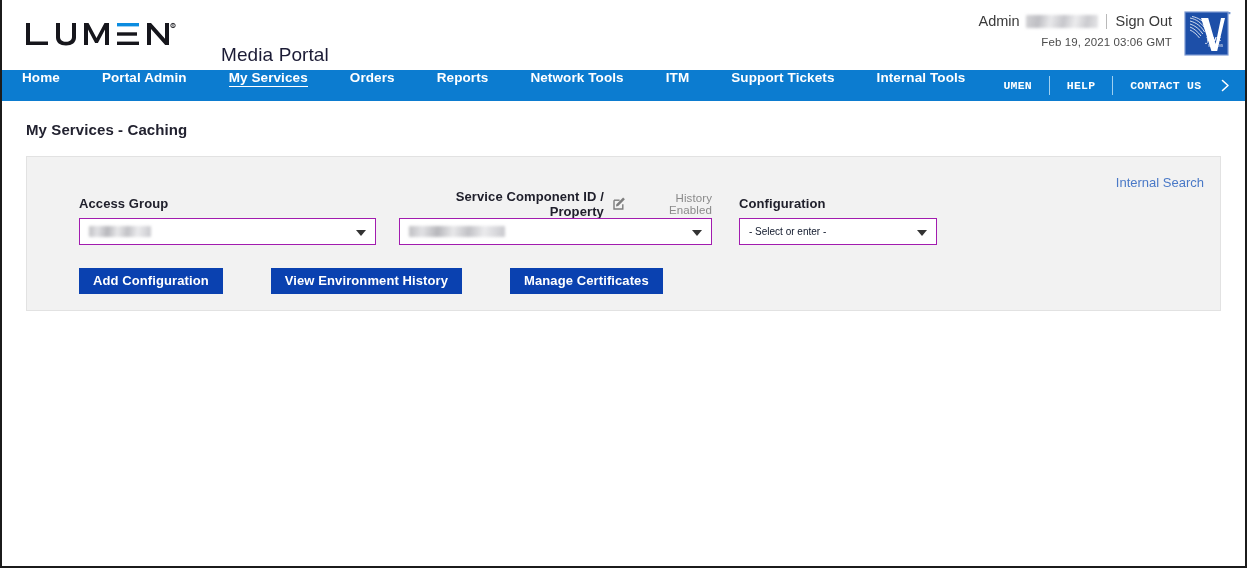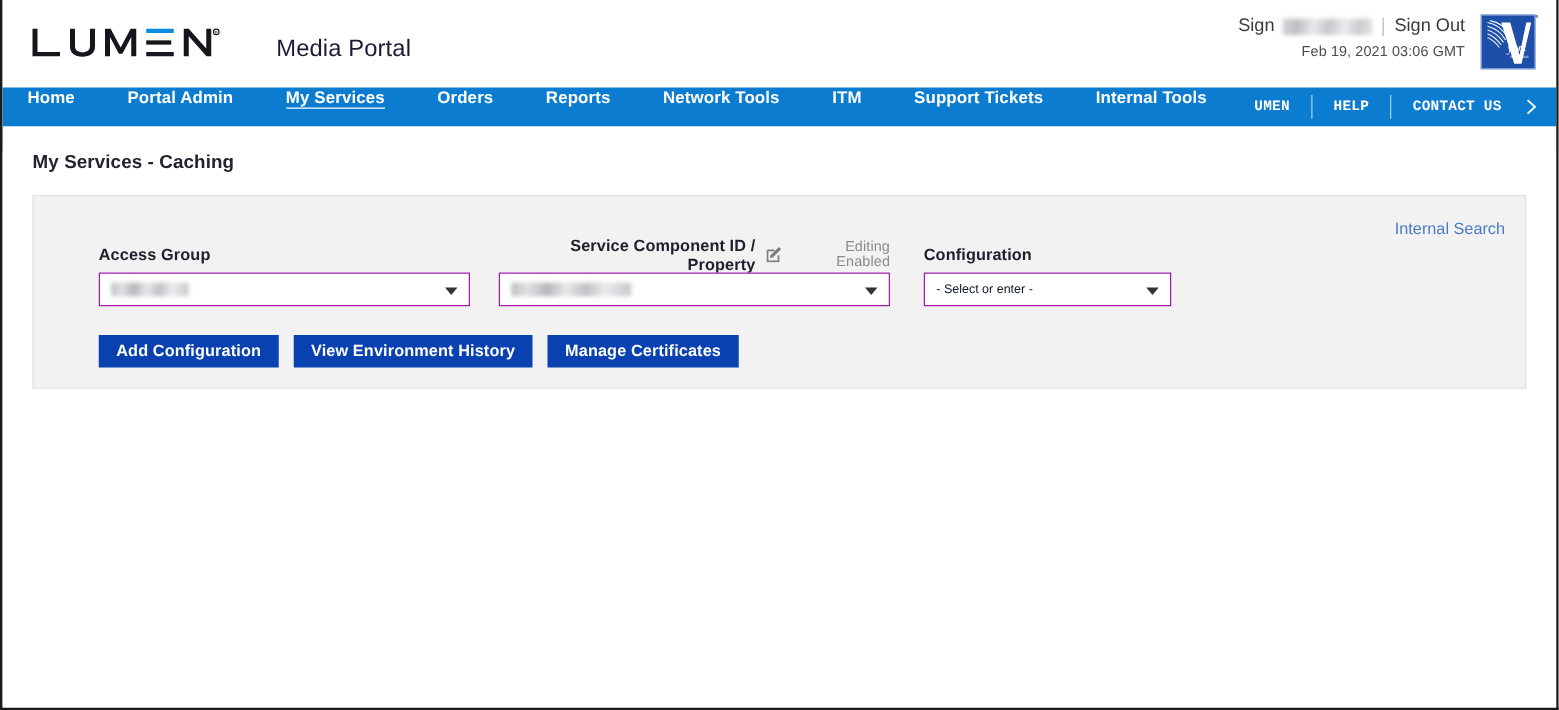--- a/index.html
+++ b/index.html
@@ -33,21 +33,21 @@
     top: 21px;
     display: flex;
     align-items: flex-start;
   }
   .lumen-logo {
     display: block;
   }
   .portal-title {
     position: absolute;
     left: 219px;
-    top: 29px;
+    top: 44px;
     font-size: 19px;
     font-weight: 400;
     color: #1b1b35;
     letter-spacing: 0.1px;
   }
 
   .header-right {
     position: absolute;
     right: 14px;
     top: 10px;
@@ -279,20 +279,21 @@
   }
   .redacted-access  { width: 62px; }
   .redacted-service { width: 96px; }
 
   .buttons-row {
     position: absolute;
     left: 52px;
     top: 111px;
     display: flex;
     align-items: flex-end;
+    gap: 36px;
   }
   .btn {
     background: #0a41b0;
     color: #ffffff;
     border: none;
     font-family: "Liberation Sans", sans-serif;
     font-size: 13px;
     font-weight: bold;
     height: 26px;
     padding: 0 14px;
@@ -327,21 +328,21 @@
         <circle cx="149" cy="4.5" r="2.2" fill="none" stroke="#16161c" stroke-width="0.9"></circle>
         <text x="149" y="6.1" font-family="'Liberation Sans', sans-serif" font-size="3.4" fill="#16161c" text-anchor="middle">R</text>
       </svg>
     </div>
 
     <div class="portal-title">Media Portal</div>
 
     <div class="header-right">
       <div class="acct-block">
         <div class="acct-line1">
-          <span class="hello-text">Sign</span>
+          <span class="hello-text">Admin</span>
           <span class="redacted-name"></span>
           <span class="acct-divider"></span>
           <a class="signout-link">Sign Out</a>
         </div>
         <div class="acct-line2">Feb 19, 2021 03:06 GMT</div>
       </div>
 
       <svg class="vyvx-logo" viewBox="0 0 47 47" aria-hidden="true">
         <rect x="1" y="1" width="43" height="43" fill="#1d4fa8"></rect>
         <rect x="1" y="1" width="43" height="43" fill="none" stroke="#7d9ad2" stroke-width="1.2"></rect>
@@ -432,21 +433,21 @@
           <div class="field-label">
             <span>Service Component ID / Property</span>
             <span class="editing-flag">
               <span class="edit-icon">
                 <svg width="13" height="13" viewBox="0 0 13 13" aria-hidden="true">
                   <path d="M1,3.2 L1,12 L9.8,12 L9.8,7.2" fill="none" stroke="#7d7d7d" stroke-width="1.4"></path>
                   <path d="M1,3.2 L6.6,3.2" fill="none" stroke="#7d7d7d" stroke-width="1.4"></path>
                   <path d="M5.2,9.0 L11.9,2.3 L10.1,0.5 L3.4,7.2 L3.0,9.4 Z" fill="#7d7d7d"></path>
                 </svg>
               </span>
-              <span>Editing Enabled</span>
+              <span>History Enabled</span>
             </span>
           </div>
           <div class="select-box">
             <span class="redacted-val redacted-service"></span>
             <span class="arrow"></span>
           </div>
         </div>
 
         <div class="field field-config">
           <div class="field-label">Configuration</div>

